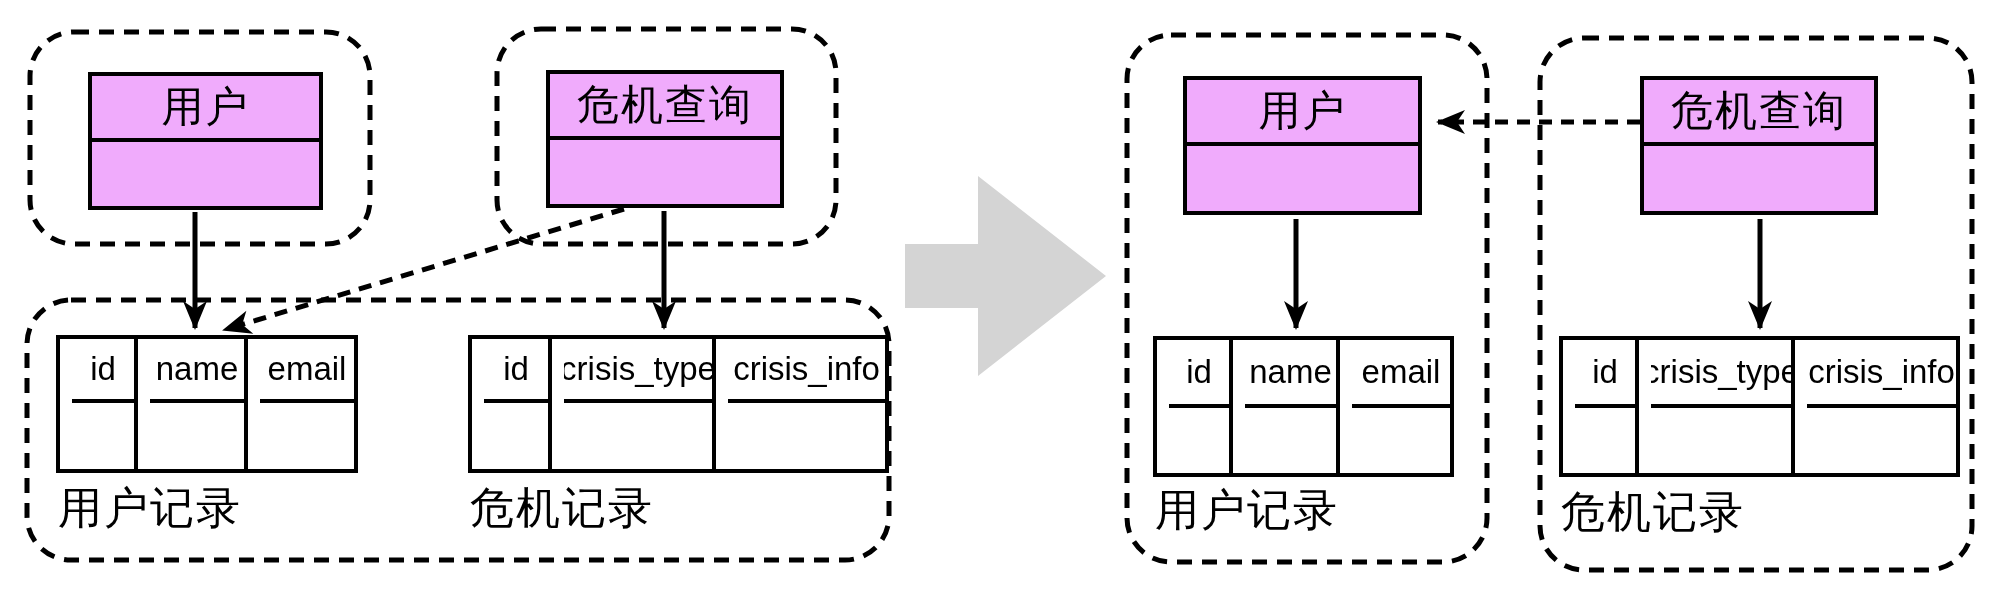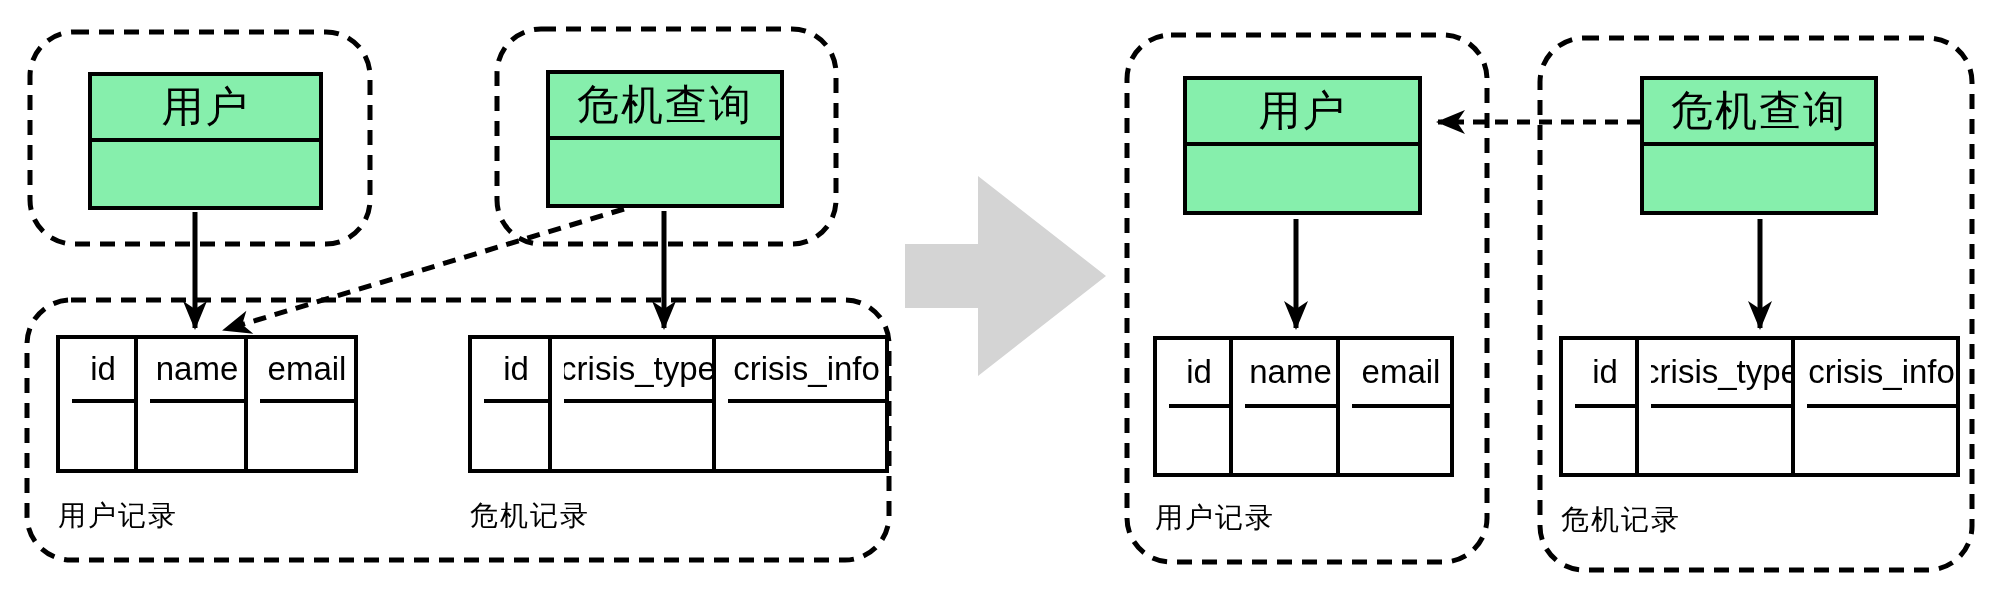--- a/index.html
+++ b/index.html
@@ -11,21 +11,21 @@
     color:#000;
     overflow:hidden;
   }
   #wires{position:absolute;left:0;top:0;width:1996px;height:600px;}
 
   
   .cbox{
     position:absolute;
     box-sizing:border-box;
     border:4px solid #000;
-    background:#86efac;
+    background:#f0abfc;
     display:flex;flex-direction:column;
   }
   .cbox .chead{
     box-sizing:border-box;
     height:66px;
     border-bottom:4px solid #000;
     display:flex;align-items:center;justify-content:center;
     font-size:42px;letter-spacing:2px;
   }
   .cbox .cbody{flex:1;}
@@ -45,25 +45,24 @@
     display:flex;align-items:center;justify-content:center;
     font-size:33px;
     overflow:hidden;
     margin-left:12px;
   }
   .dtable .cell:nth-child(3n){border-right:none;}
   .dtable .cell:nth-child(n+4){border-bottom:none;}
 
   .tcaption{
     position:absolute;
-    font-size:28px;
+    font-size:44px;
     line-height:44px;
     letter-spacing:2px;
     white-space:nowrap;
-    margin-top:8px;
   }
 </style>
 </head>
 <body>
 
 <div id="canvas">
 
   <svg id="wires" viewBox="0 0 1996 600" xmlns="http://www.w3.org/2000/svg">
     <defs>
       <marker id="ah" viewBox="0 0 30 26" refX="28" refY="13" markerWidth="30" markerHeight="26" markerUnits="userSpaceOnUse" orient="auto">

